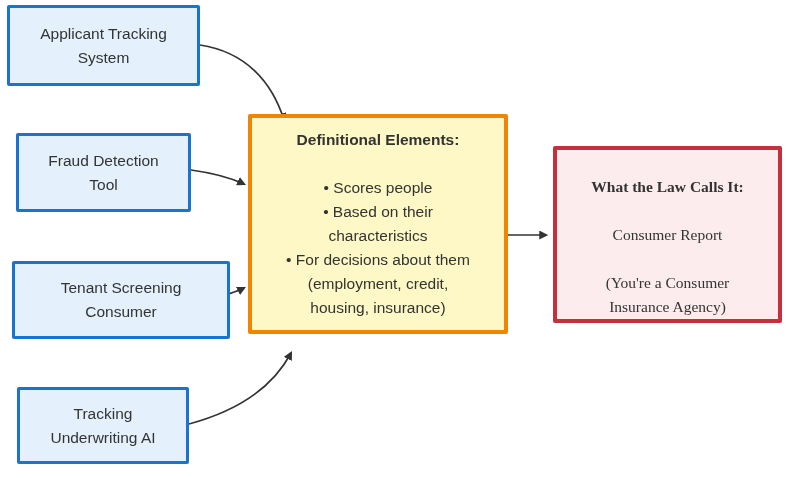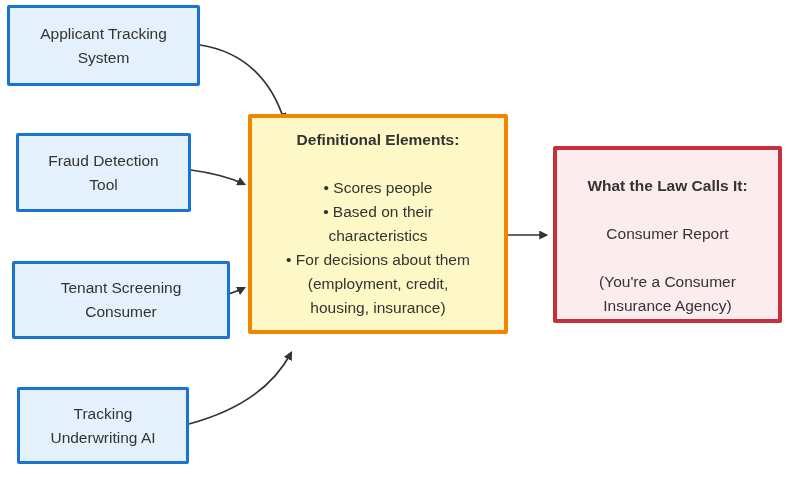--- a/index.html
+++ b/index.html
@@ -30,22 +30,23 @@
   }
   .definition {
     background: var(--definition-fill, #fdf8c5);
     border: 4px solid var(--definition-border, #ef8500);
     justify-content: flex-start;
     padding-top: 10px;
   }
   .law {
     background: var(--law-fill, #fdecee);
     border: 4px solid var(--law-border, #c4313c);
-    justify-content: center;
+    justify-content: flex-end;
     padding-top: 22px;
+    font-family: Liberation Serif, serif;
   }
   .title { font-weight: bold; }
   .line { min-height: 24px; line-height: 24px; }
   .body-lines { width: 100%; }
   svg.arrows {
     position: absolute;
     left: 0; top: 0;
     width: 792px; height: 478px;
     pointer-events: none;
   }

